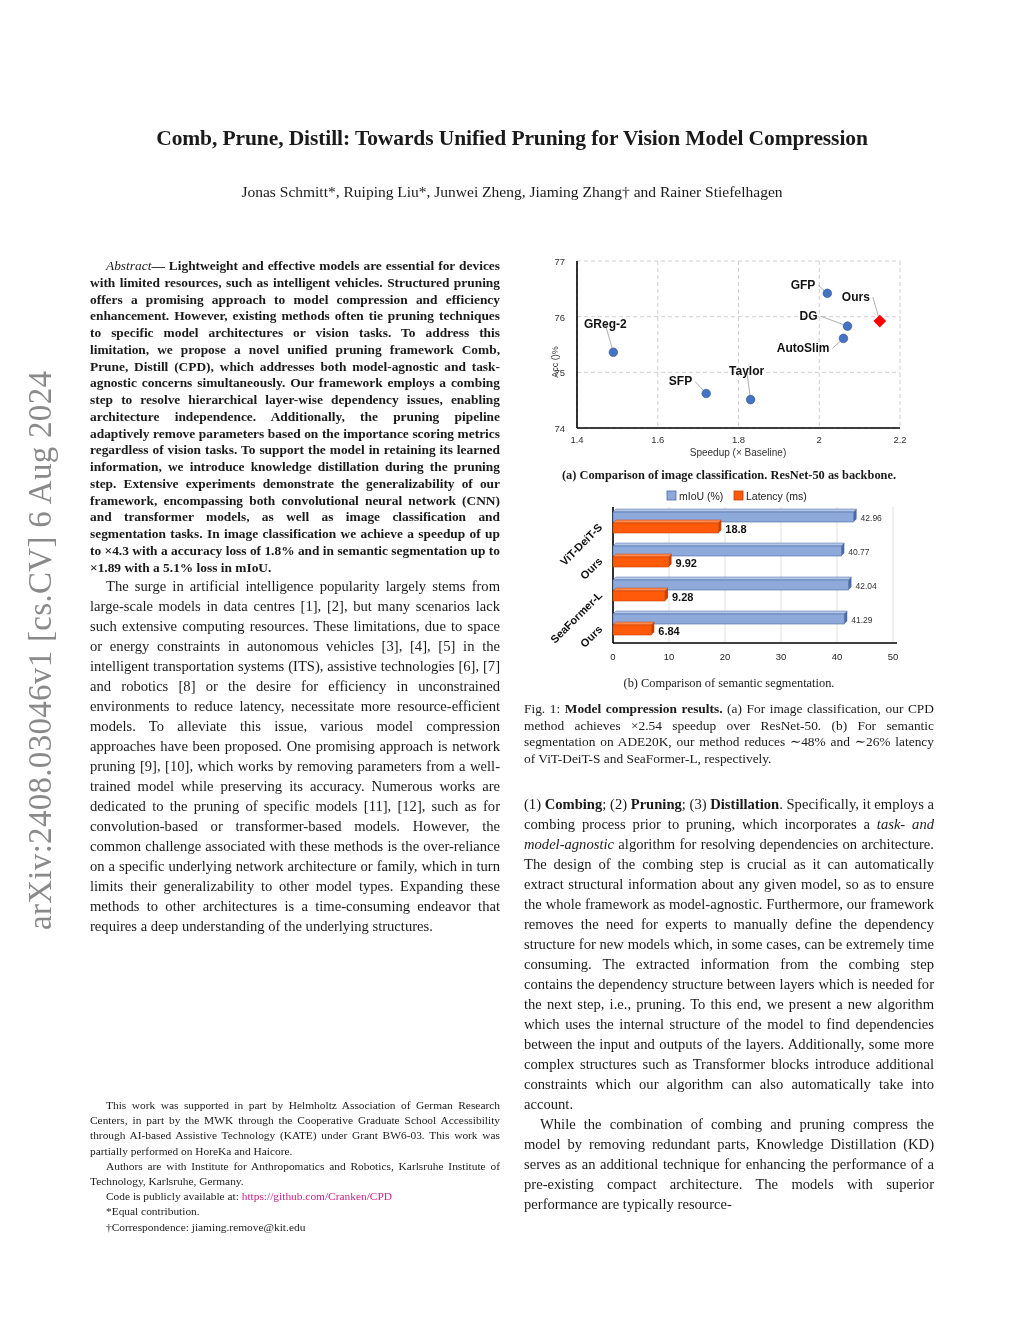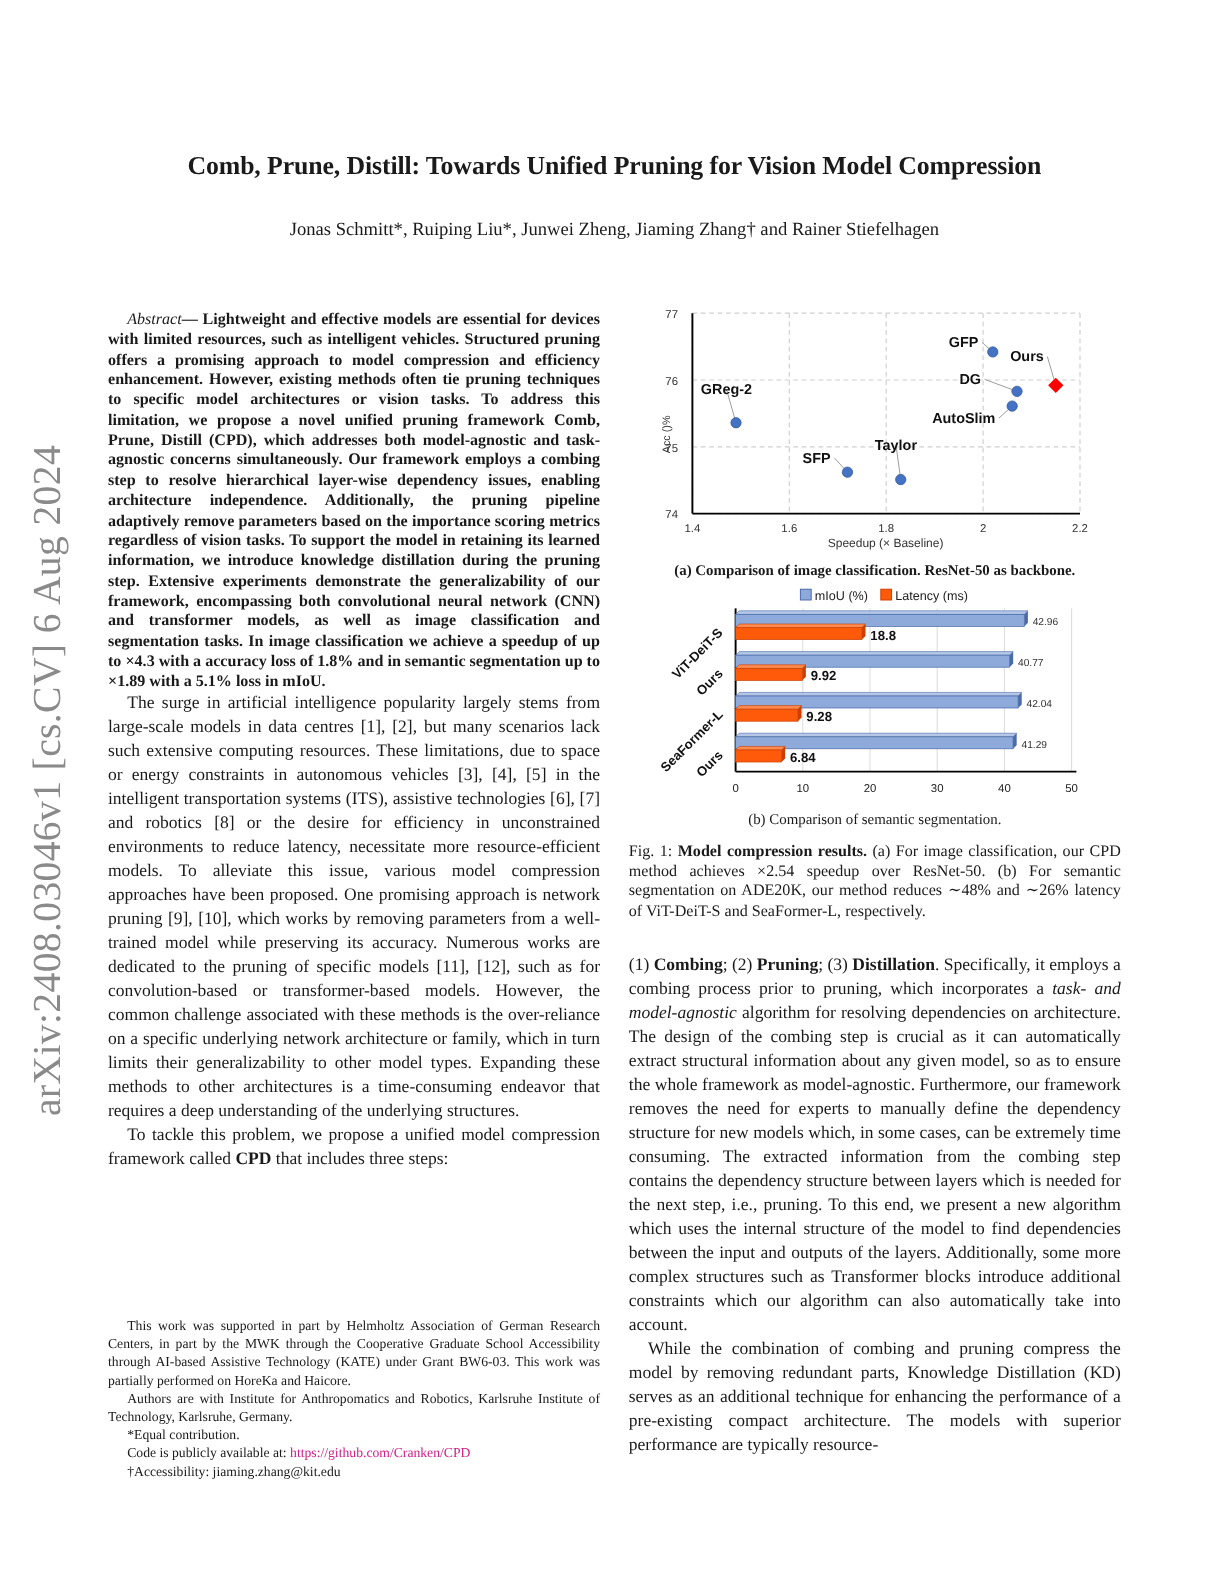--- a/index.html
+++ b/index.html
@@ -32,29 +32,28 @@
 </head>
 <body>
 
 <div id="title" class="abs">Comb, Prune, Distill: Towards Unified Pruning for Vision Model Compression</div>
 <div id="authors" class="abs">Jonas Schmitt*, Ruiping Liu*, Junwei Zheng, Jiaming Zhang† and Rainer Stiefelhagen</div>
 <div id="arxiv-stamp" class="abs">arXiv:2408.03046v1  [cs.CV]  6 Aug 2024</div>
 
 <div id="left-col" class="abs col">
   <p class="abstract indent"><i>Abstract</i><span>—</span><span> Lightweight and effective models are essential for devices with limited resources, such as intelligent vehicles. Structured pruning offers a promising approach to model compression and efficiency enhancement. However, existing methods often tie pruning techniques to specific model architectures or vision tasks. To address this limitation, we propose a novel unified pruning framework Comb, Prune, Distill (CPD), which addresses both model-agnostic and task-agnostic concerns simultaneously. Our framework employs a combing step to resolve hierarchical layer-wise dependency issues, enabling architecture independence. Additionally, the pruning pipeline adaptively remove parameters based on the importance scoring metrics regardless of vision tasks. To support the model in retaining its learned information, we introduce knowledge distillation during the pruning step. Extensive experiments demonstrate the generalizability of our framework, encompassing both convolutional neural network (CNN) and transformer models, as well as image classification and segmentation tasks. In image classification we achieve a speedup of up to ×4.3 with a accuracy loss of 1.8% and in semantic segmentation up to ×1.89 with a 5.1% loss in mIoU.</span></p>
   <p class="indent">The surge in artificial intelligence popularity largely stems from large-scale models in data centres [1], [2], but many scenarios lack such extensive computing resources. These limitations, due to space or energy constraints in autonomous vehicles [3], [4], [5] in the intelligent transportation systems (ITS), assistive technologies [6], [7] and robotics [8] or the desire for efficiency in unconstrained environments to reduce latency, necessitate more resource-efficient models. To alleviate this issue, various model compression approaches have been proposed. One promising approach is network pruning [9], [10], which works by removing parameters from a well-trained model while preserving its accuracy. Numerous works are dedicated to the pruning of specific models [11], [12], such as for convolution-based or transformer-based models. However, the common challenge associated with these methods is the over-reliance on a specific underlying network architecture or family, which in turn limits their generalizability to other model types. Expanding these methods to other architectures is a time-consuming endeavor that requires a deep understanding of the underlying structures.</p>
-  <p class="indent"><span>To tackle this problem, we propose a unified model compression framework called </span><b>CPD</b><span> that includes three steps:</span></p>
 </div>
 
 <div id="footnotes" class="abs">
   <p class="indent">This work was supported in part by Helmholtz Association of German Research Centers, in part by the MWK through the Cooperative Graduate School Accessibility through AI-based Assistive Technology (KATE) under Grant BW6-03. This work was partially performed on HoreKa and Haicore.</p>
   <p class="indent">Authors are with Institute for Anthropomatics and Robotics, Karlsruhe Institute of Technology, Karlsruhe, Germany.</p>
+  <p class="indent"><span>Code is publicly available at: </span><span class="link">https://github.com/Cranken/CPD</span></p>
   <p class="indent">*Equal contribution.</p>
-  <p class="indent"><span>Code is publicly available at: </span><span class="link">https://github.com/Cranken/CPD</span></p>
-  <p class="indent">†Accessibility: jiaming.zhang@kit.edu</p>
+  <p class="indent">†Correspondence: jiaming.remove@kit.edu</p>
 </div>
 
 <svg id="scatter" class="abs" style="left:545px; top:252px;" width="370" height="212">
   <g id="sc-grid">
       <line x1="32" y1="9" x2="32" y2="176" stroke="#d0d0d0" stroke-dasharray="4,3"></line>
       <line x1="112.75000000000004" y1="9" x2="112.75000000000004" y2="176" stroke="#d0d0d0" stroke-dasharray="4,3"></line>
       <line x1="193.5" y1="9" x2="193.5" y2="176" stroke="#d0d0d0" stroke-dasharray="4,3"></line>
       <line x1="274.25" y1="9" x2="274.25" y2="176" stroke="#d0d0d0" stroke-dasharray="4,3"></line>
       <line x1="355" y1="9" x2="355" y2="176" stroke="#d0d0d0" stroke-dasharray="4,3"></line>
       <line x1="32" y1="176" x2="355" y2="176" stroke="#d0d0d0" stroke-dasharray="4,3"></line>

